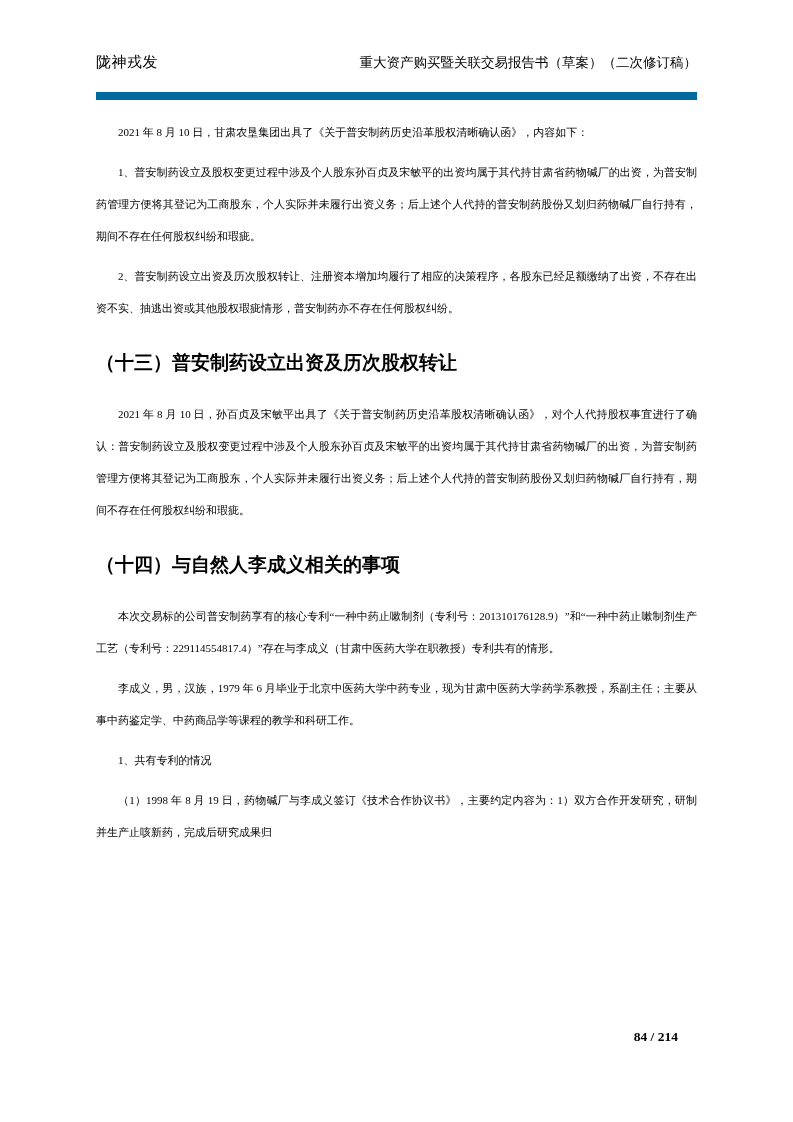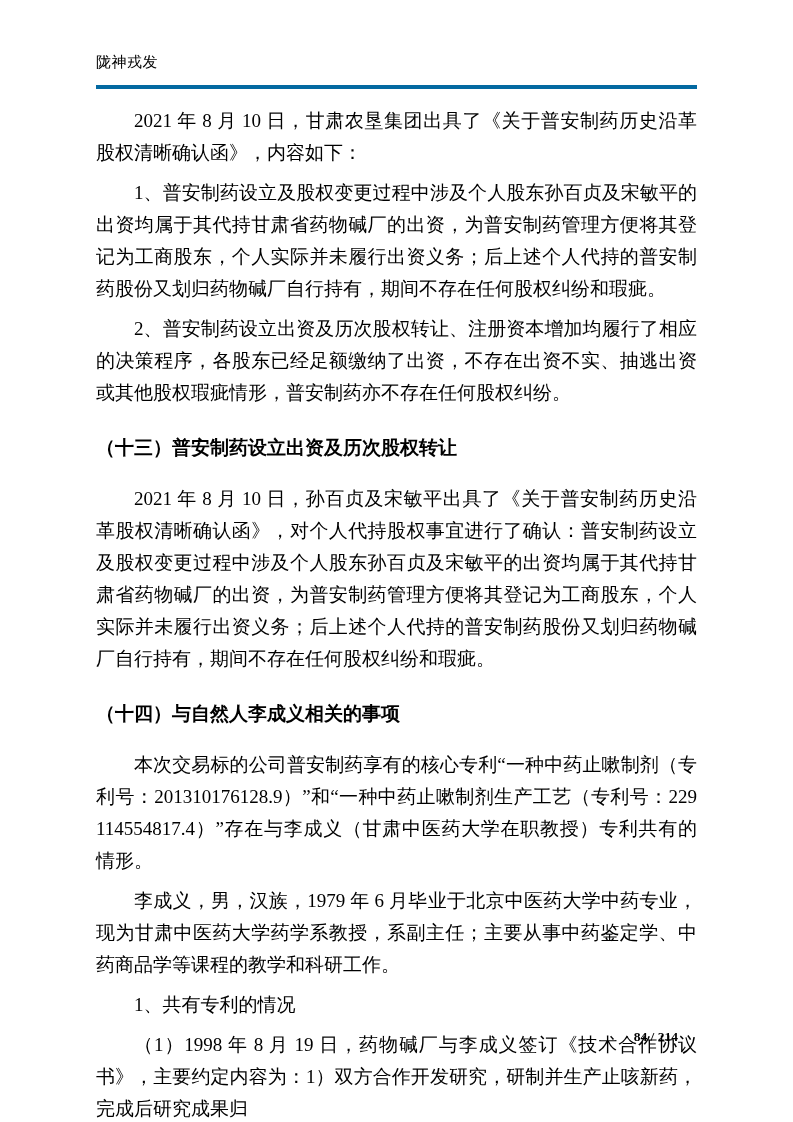--- a/index.html
+++ b/index.html
@@ -16,38 +16,38 @@
     box-sizing: border-box;
     padding: 52px 96px 0 96px;
     overflow: hidden;
     font-family: "Liberation Serif", "DejaVu Serif", serif;
     color: #000000;
   }
   .header {
     display: flex;
     justify-content: space-between;
     align-items: flex-end;
-    border-bottom: 4px solid #0369a1;
-    padding-bottom: 12px;
+    border-bottom: 8px solid #0369a1;
+    padding-bottom: 19px;
     line-height: 21px;
   }
   .header-left {
     font-size: 15px;
     letter-spacing: 0.5px;
   }
   .header-right {
     font-size: 13.5px;
   }
   .doc-body {
     margin-top: 16px;
     text-align: justify;
   }
   .para {
     margin: 0 0 8px 0;
-    font-size: 19px;
+    font-size: 11px;
     line-height: 32px;
     text-indent: 2em;
     text-align: justify;
     word-break: break-all;
   }
   .section-heading {
     font-family: "Liberation Sans", "DejaVu Sans", sans-serif;
     font-weight: bold;
     font-size: 19px;
     line-height: 30px;
@@ -64,20 +64,21 @@
     font-family: "Liberation Serif", "DejaVu Serif", serif;
   }
 </style>
 </head>
 <body>
 
 <div class="page">
 
   <header class="header">
     <span class="header-left">陇神戎发</span>
+    <span class="header-right">重大资产购买暨关联交易报告书（草案）（二次修订稿）</span>
   </header>
 
   <main class="doc-body">
     <p class="para">2021 年 8 月 10 日，甘肃农垦集团出具了《关于普安制药历史沿革股权清晰确认函》，内容如下：</p>
 
     <p class="para">1、普安制药设立及股权变更过程中涉及个人股东孙百贞及宋敏平的出资均属于其代持甘肃省药物碱厂的出资，为普安制药管理方便将其登记为工商股东，个人实际并未履行出资义务；后上述个人代持的普安制药股份又划归药物碱厂自行持有，期间不存在任何股权纠纷和瑕疵。</p>
 
     <p class="para">2、普安制药设立出资及历次股权转让、注册资本增加均履行了相应的决策程序，各股东已经足额缴纳了出资，不存在出资不实、抽逃出资或其他股权瑕疵情形，普安制药亦不存在任何股权纠纷。</p>
 
     <h2 class="section-heading">（十三）普安制药设立出资及历次股权转让</h2>

